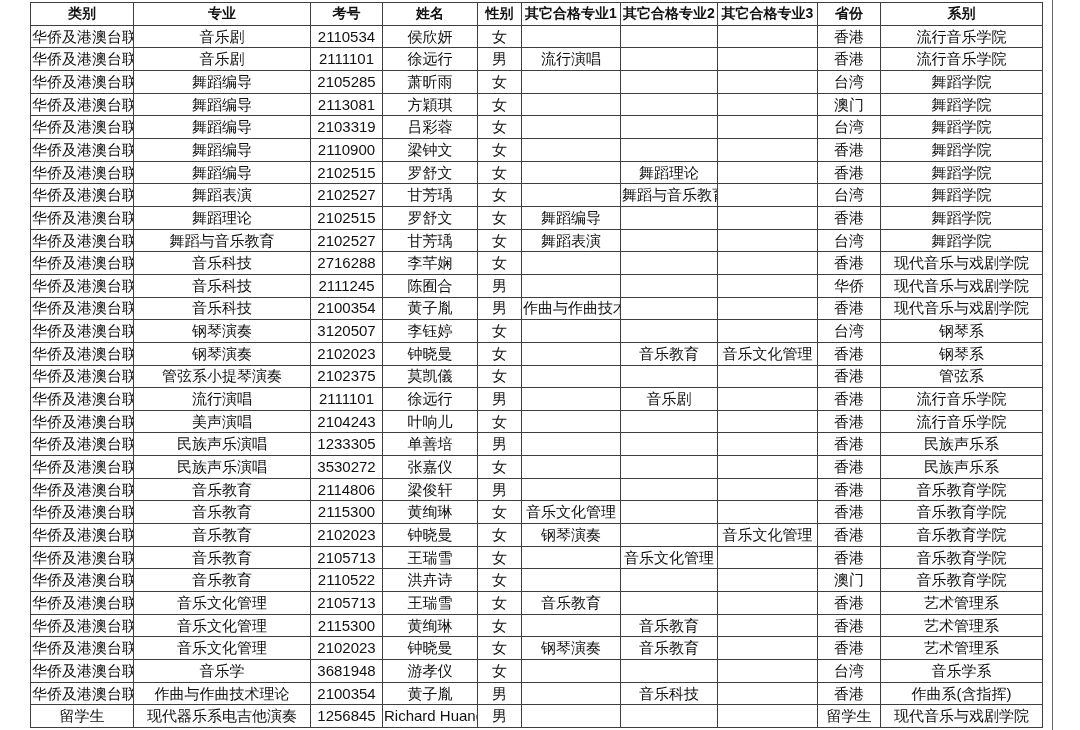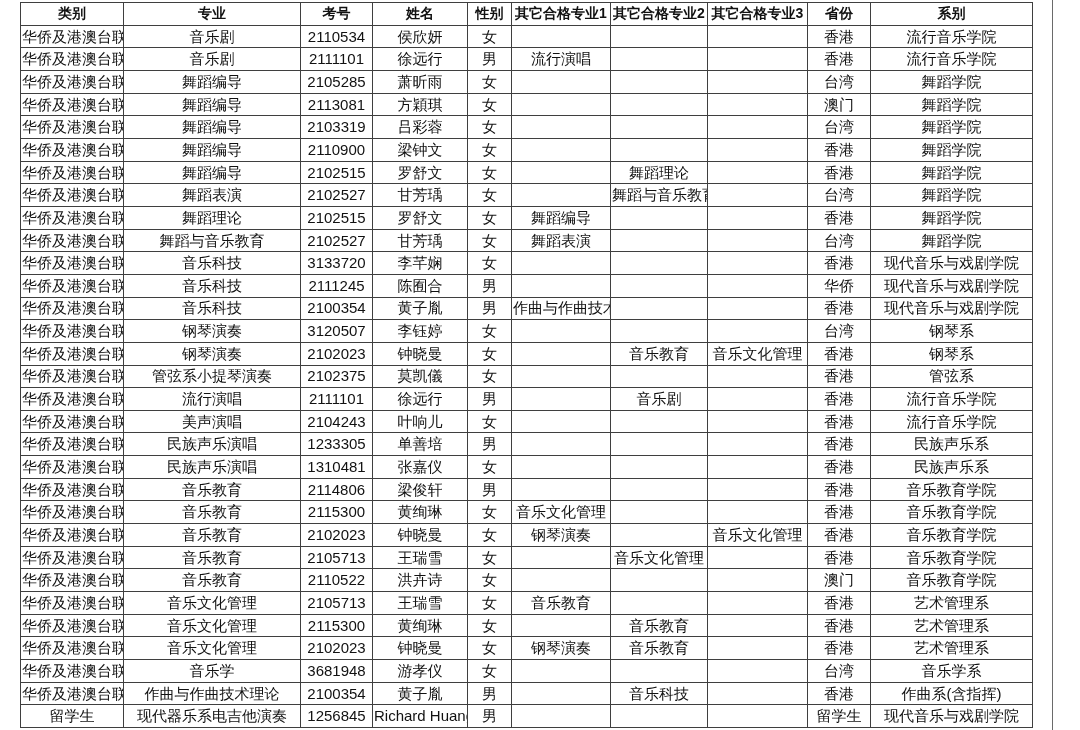--- a/index.html
+++ b/index.html
@@ -5,21 +5,21 @@
   html,body{margin:0;padding:0;}
   body{
     width:1080px;height:730px;
     background:#ffffff;
     font-family:"Liberation Sans","DejaVu Sans",sans-serif;
     color:#111111;
     overflow:hidden;
   }
   .page{position:relative;width:1080px;height:730px;}
   table.grid{
-    position:absolute;left:20px;top:2px;
+    position:absolute;left:30px;top:2px;
     width:1013px;
     border-collapse:collapse;
     table-layout:fixed;
   }
   .grid th,.grid td{
     border:1px solid #3f3f3f;
     height:21.66px;
     padding:0 1px;
     text-align:center;
     vertical-align:middle;
@@ -192,21 +192,21 @@
           <td>女</td>
           <td>舞蹈表演</td>
           <td class="shaded"></td>
           <td class="shaded"></td>
           <td>台湾</td>
           <td>舞蹈学院</td>
         </tr>
         <tr>
           <td class="cat-small">华侨及港澳台联招</td>
           <td>音乐科技</td>
-          <td>3133720</td>
+          <td>2716288</td>
           <td>李芊娴</td>
           <td>女</td>
           <td class="shaded"></td>
           <td class="shaded"></td>
           <td class="shaded"></td>
           <td>香港</td>
           <td>现代音乐与戏剧学院</td>
         </tr>
         <tr>
           <td class="cat-small">华侨及港澳台联招</td>
@@ -300,21 +300,21 @@
           <td>男</td>
           <td class="shaded"></td>
           <td class="shaded"></td>
           <td class="shaded"></td>
           <td>香港</td>
           <td>民族声乐系</td>
         </tr>
         <tr>
           <td class="cat-small">华侨及港澳台联招</td>
           <td>民族声乐演唱</td>
-          <td>1310481</td>
+          <td>3530272</td>
           <td>张嘉仪</td>
           <td>女</td>
           <td class="shaded"></td>
           <td class="shaded"></td>
           <td class="shaded"></td>
           <td>香港</td>
           <td>民族声乐系</td>
         </tr>
         <tr>
           <td class="cat-small">华侨及港澳台联招</td>

